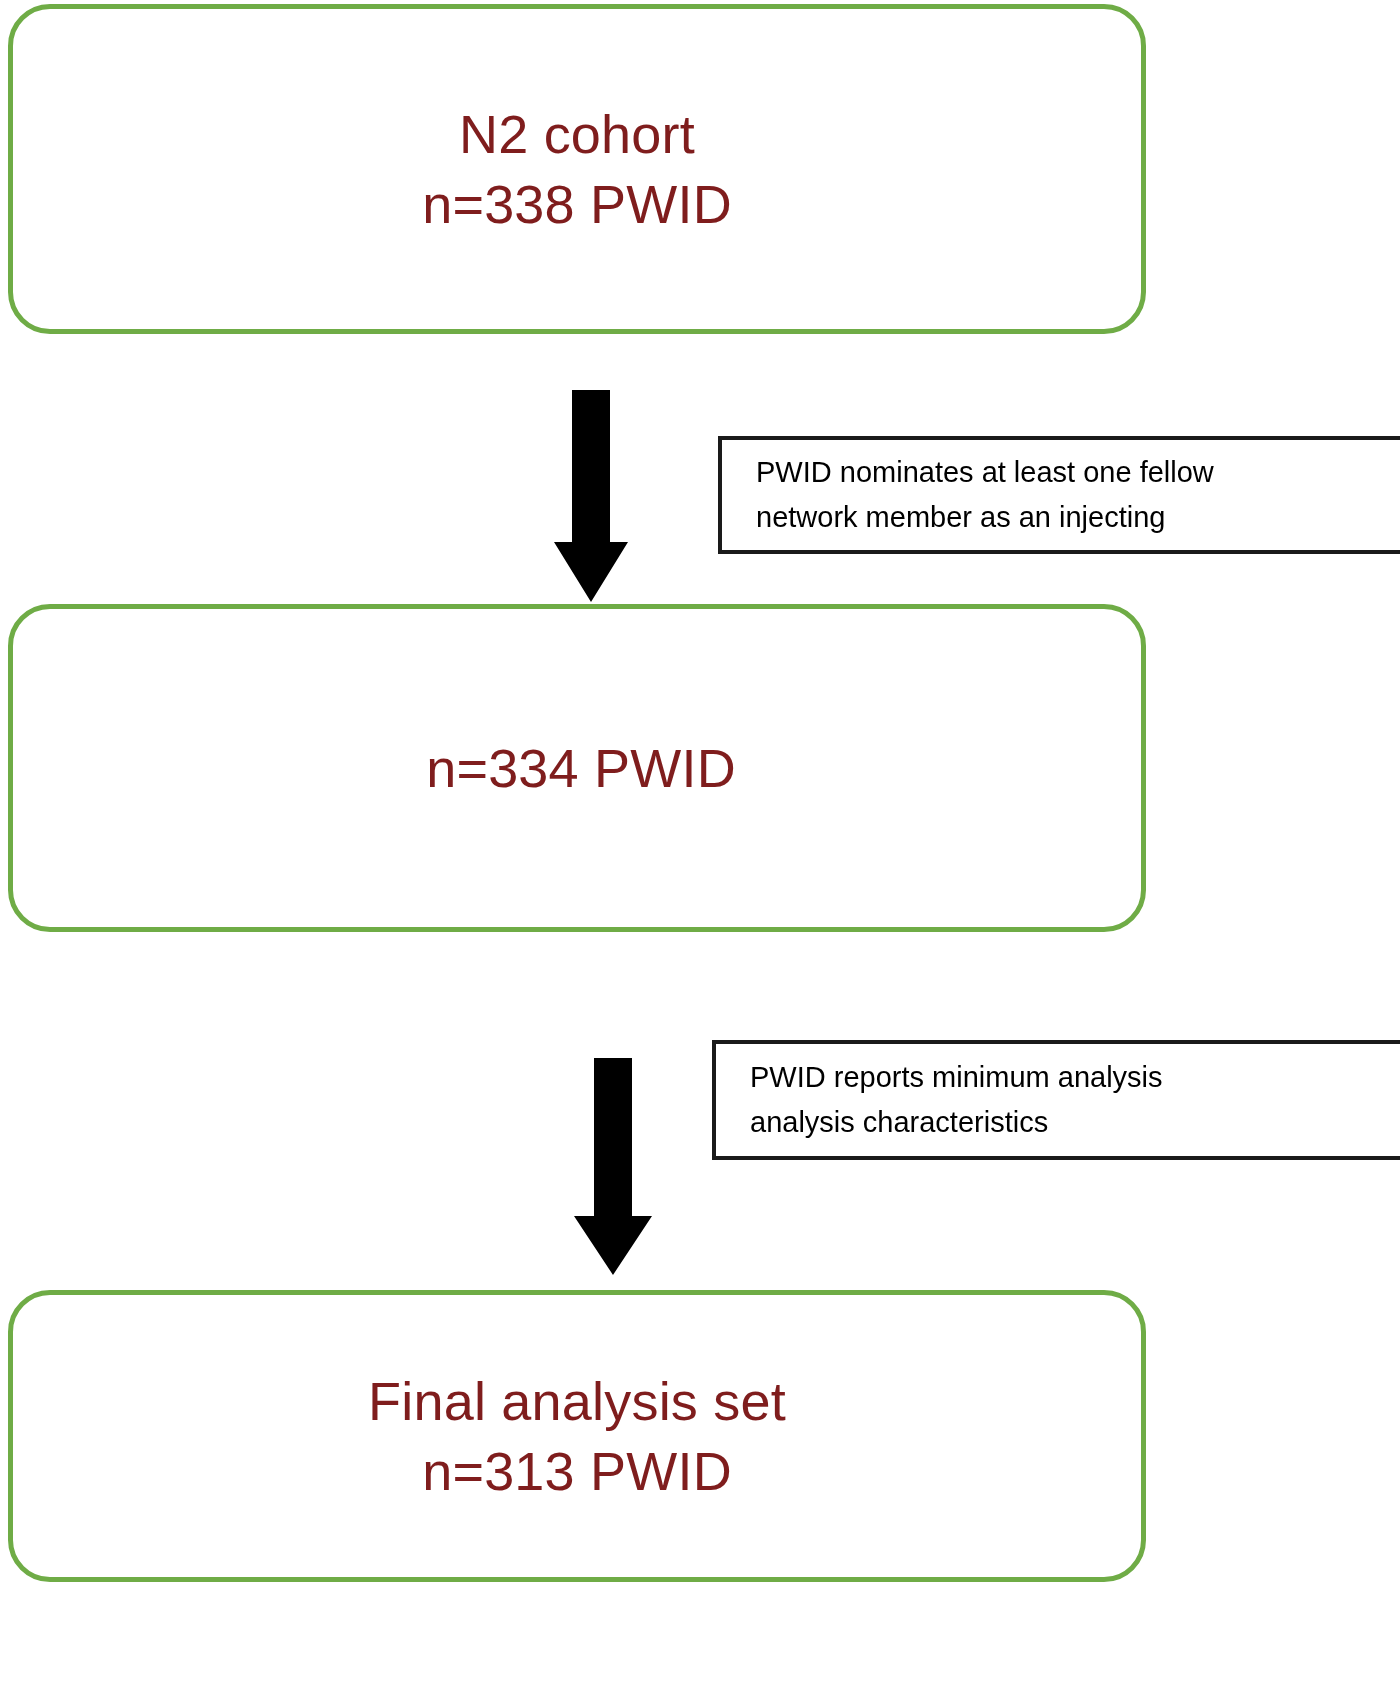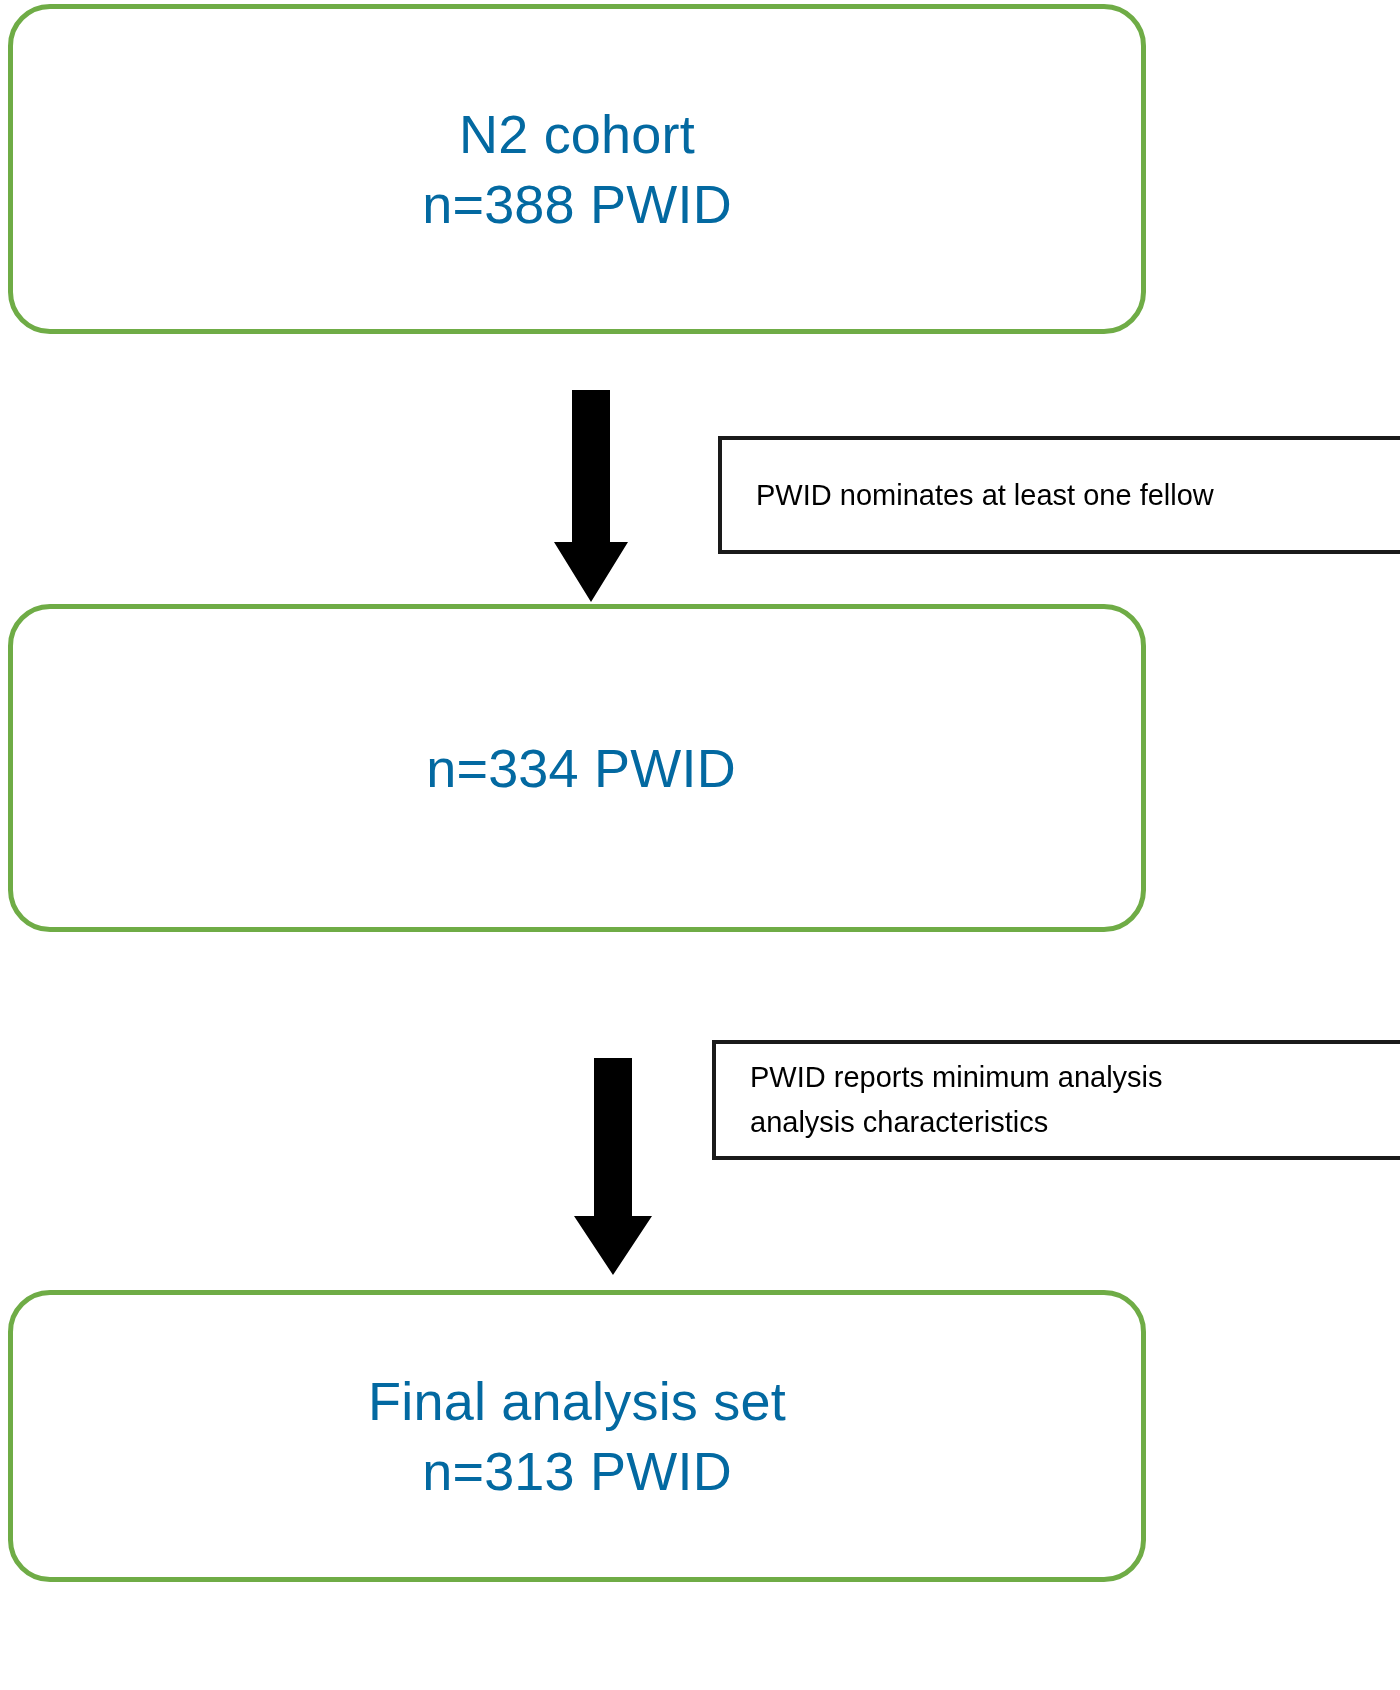--- a/index.html
+++ b/index.html
@@ -26,21 +26,21 @@
     border: 5px solid #6FAC46;
     border-radius: 42px;
     display: flex;
     flex-direction: column;
     align-items: center;
     justify-content: center;
     text-align: center;
   }
   .node-line {
     display: block;
-    color: #0369a1;
+    color: #7f1d1d;
     font-size: 54px;
     line-height: 1.30;
     font-weight: 400;
     letter-spacing: 0.2px;
     white-space: pre;
   }
 
   #node-1 { left: 8px;  top: 4px;    width: 1138px; height: 330px; }
   #node-2 { left: 8px;  top: 604px;  width: 1138px; height: 328px; padding-left: 8px; }
   #node-3 { left: 8px;  top: 1290px; width: 1138px; height: 292px; }
@@ -74,29 +74,30 @@
   #arrow-1 { left: 500px; top: 390px;  width: 160px; height: 216px; }
   #arrow-2 { left: 500px; top: 1058px; width: 190px; height: 220px; }
 </style>
 </head>
 <body>
 
 <div id="canvas">
 
   <div id="node-1" class="node-box">
     <span class="node-line">N2 cohort</span>
-    <span class="node-line">n=388 PWID</span>
+    <span class="node-line">n=338 PWID</span>
   </div>
 
   <svg id="arrow-1" class="arrow" viewBox="0 0 160 216">
     <polygon points="72,0 110,0 110,152 128,152 91,212 54,152 72,152" fill="#000000"></polygon>
   </svg>
 
   <div id="annotation-1" class="annotation-box">
     <span class="annotation-line">PWID nominates at least one fellow</span>
+    <span class="annotation-line">network member as an injecting</span>
   </div>
 
   <div id="node-2" class="node-box">
     <span class="node-line">n=334 PWID</span>
   </div>
 
   <svg id="arrow-2" class="arrow" viewBox="0 0 190 220">
     <polygon points="94,0 132,0 132,158 152,158 113,217 74,158 94,158" fill="#000000"></polygon>
   </svg>
 

